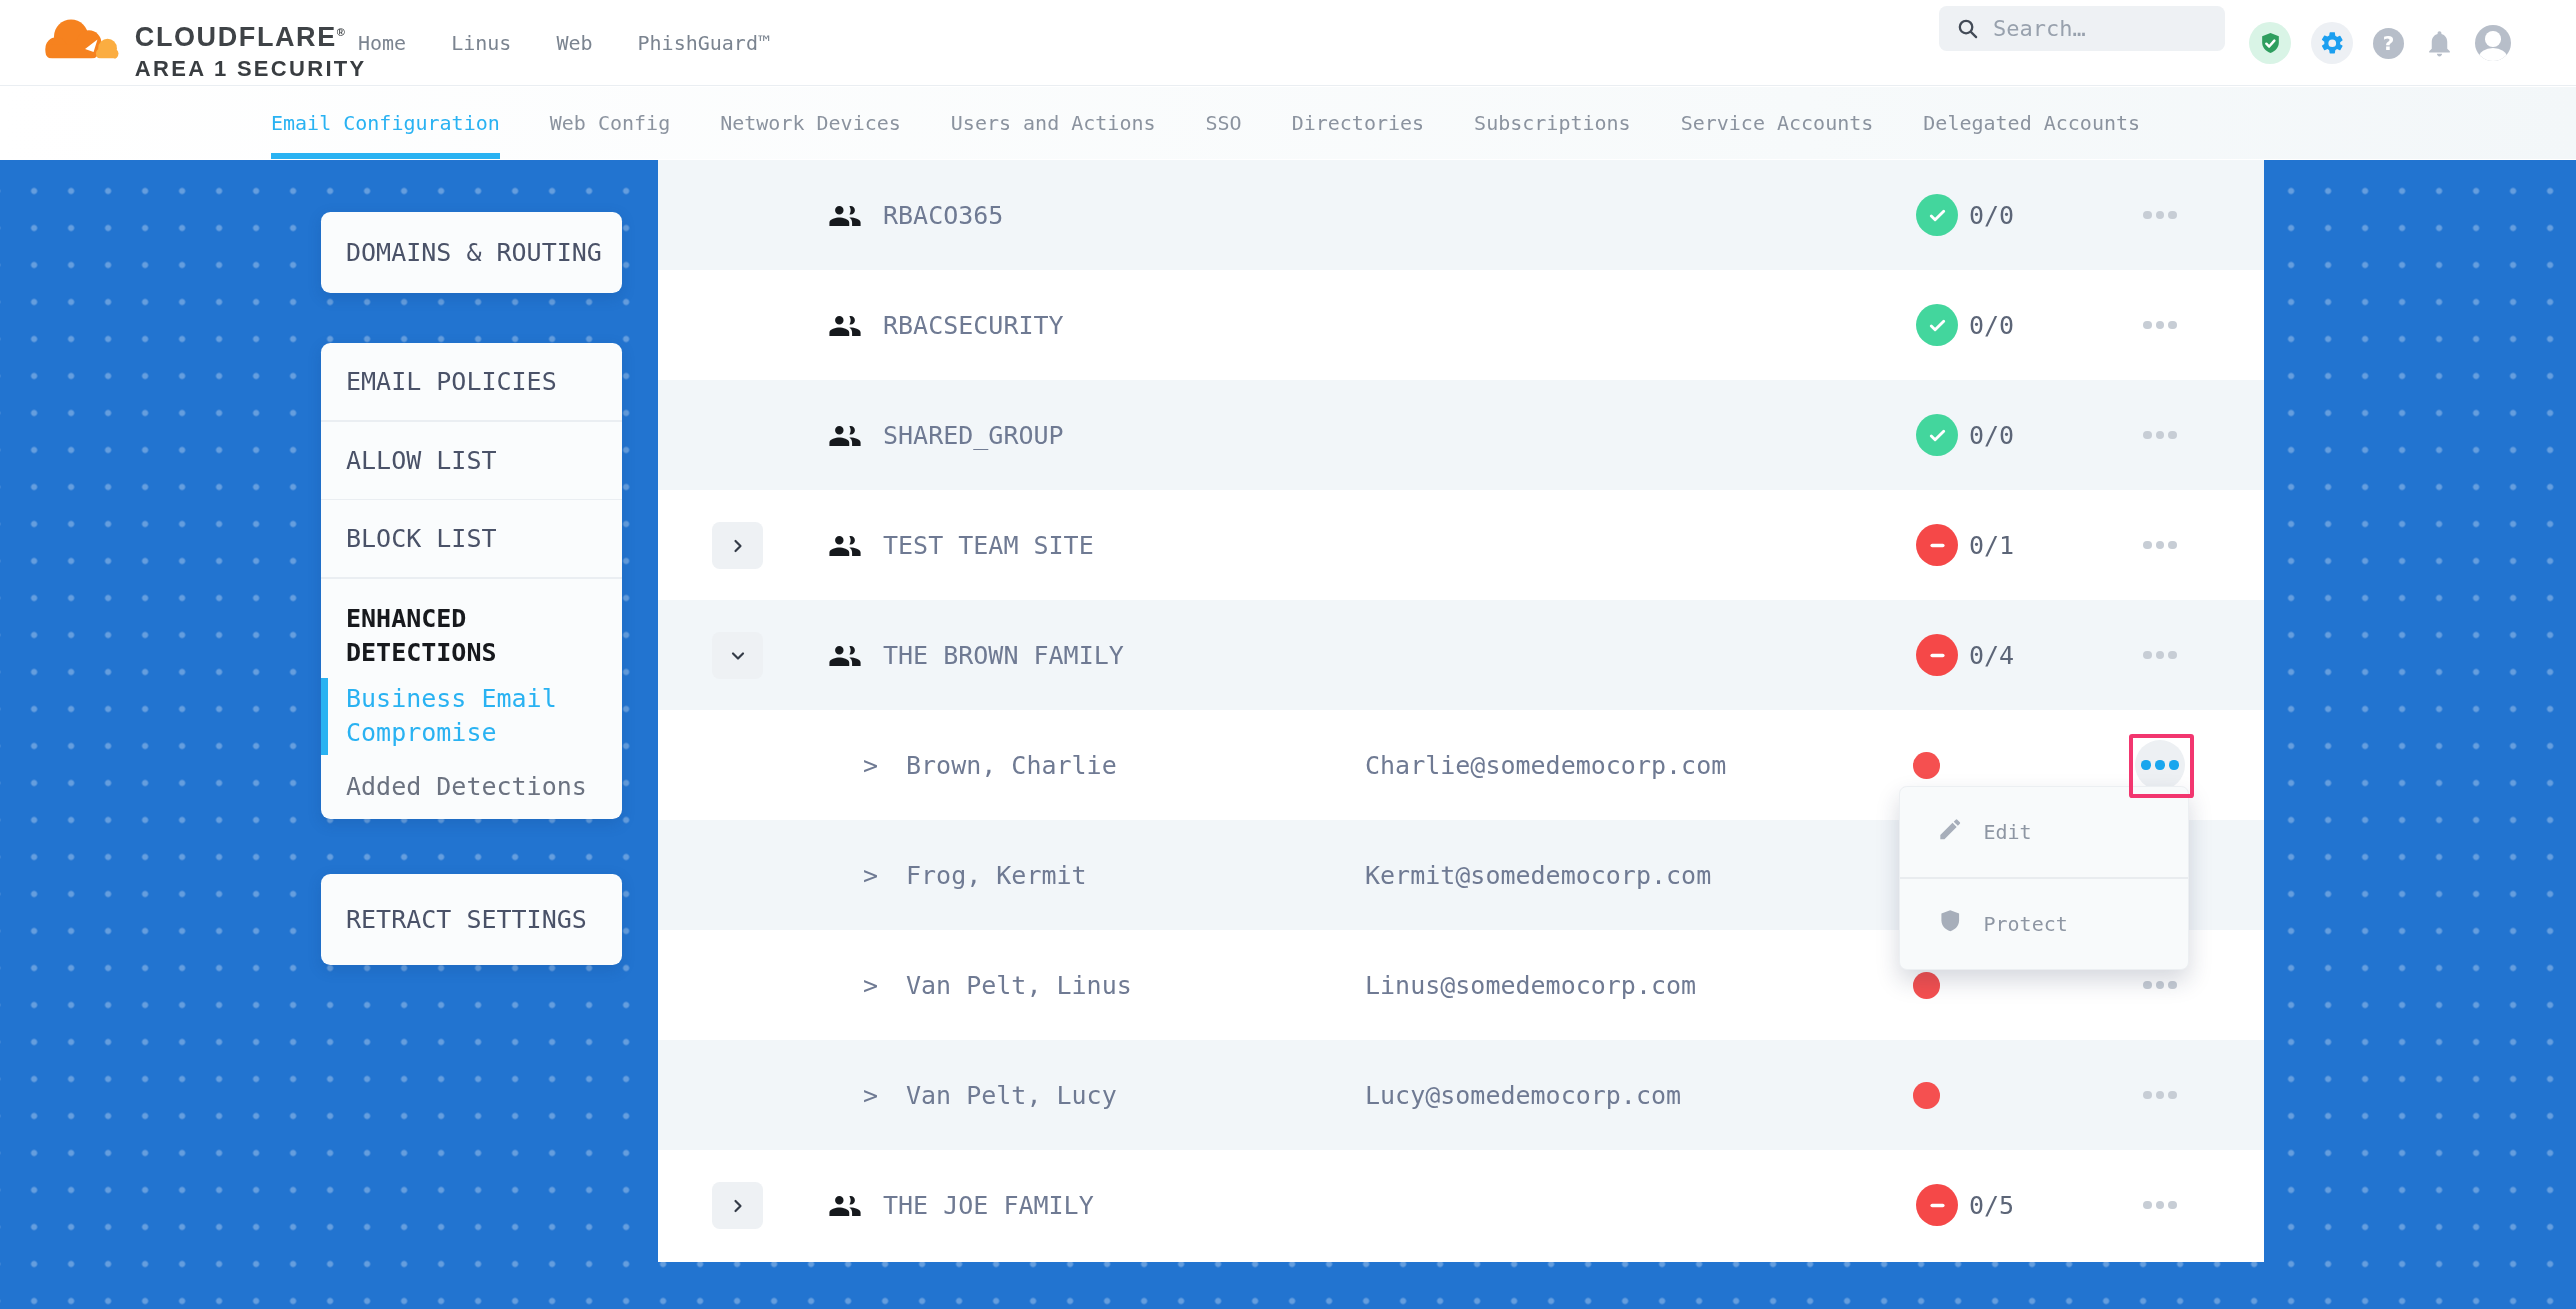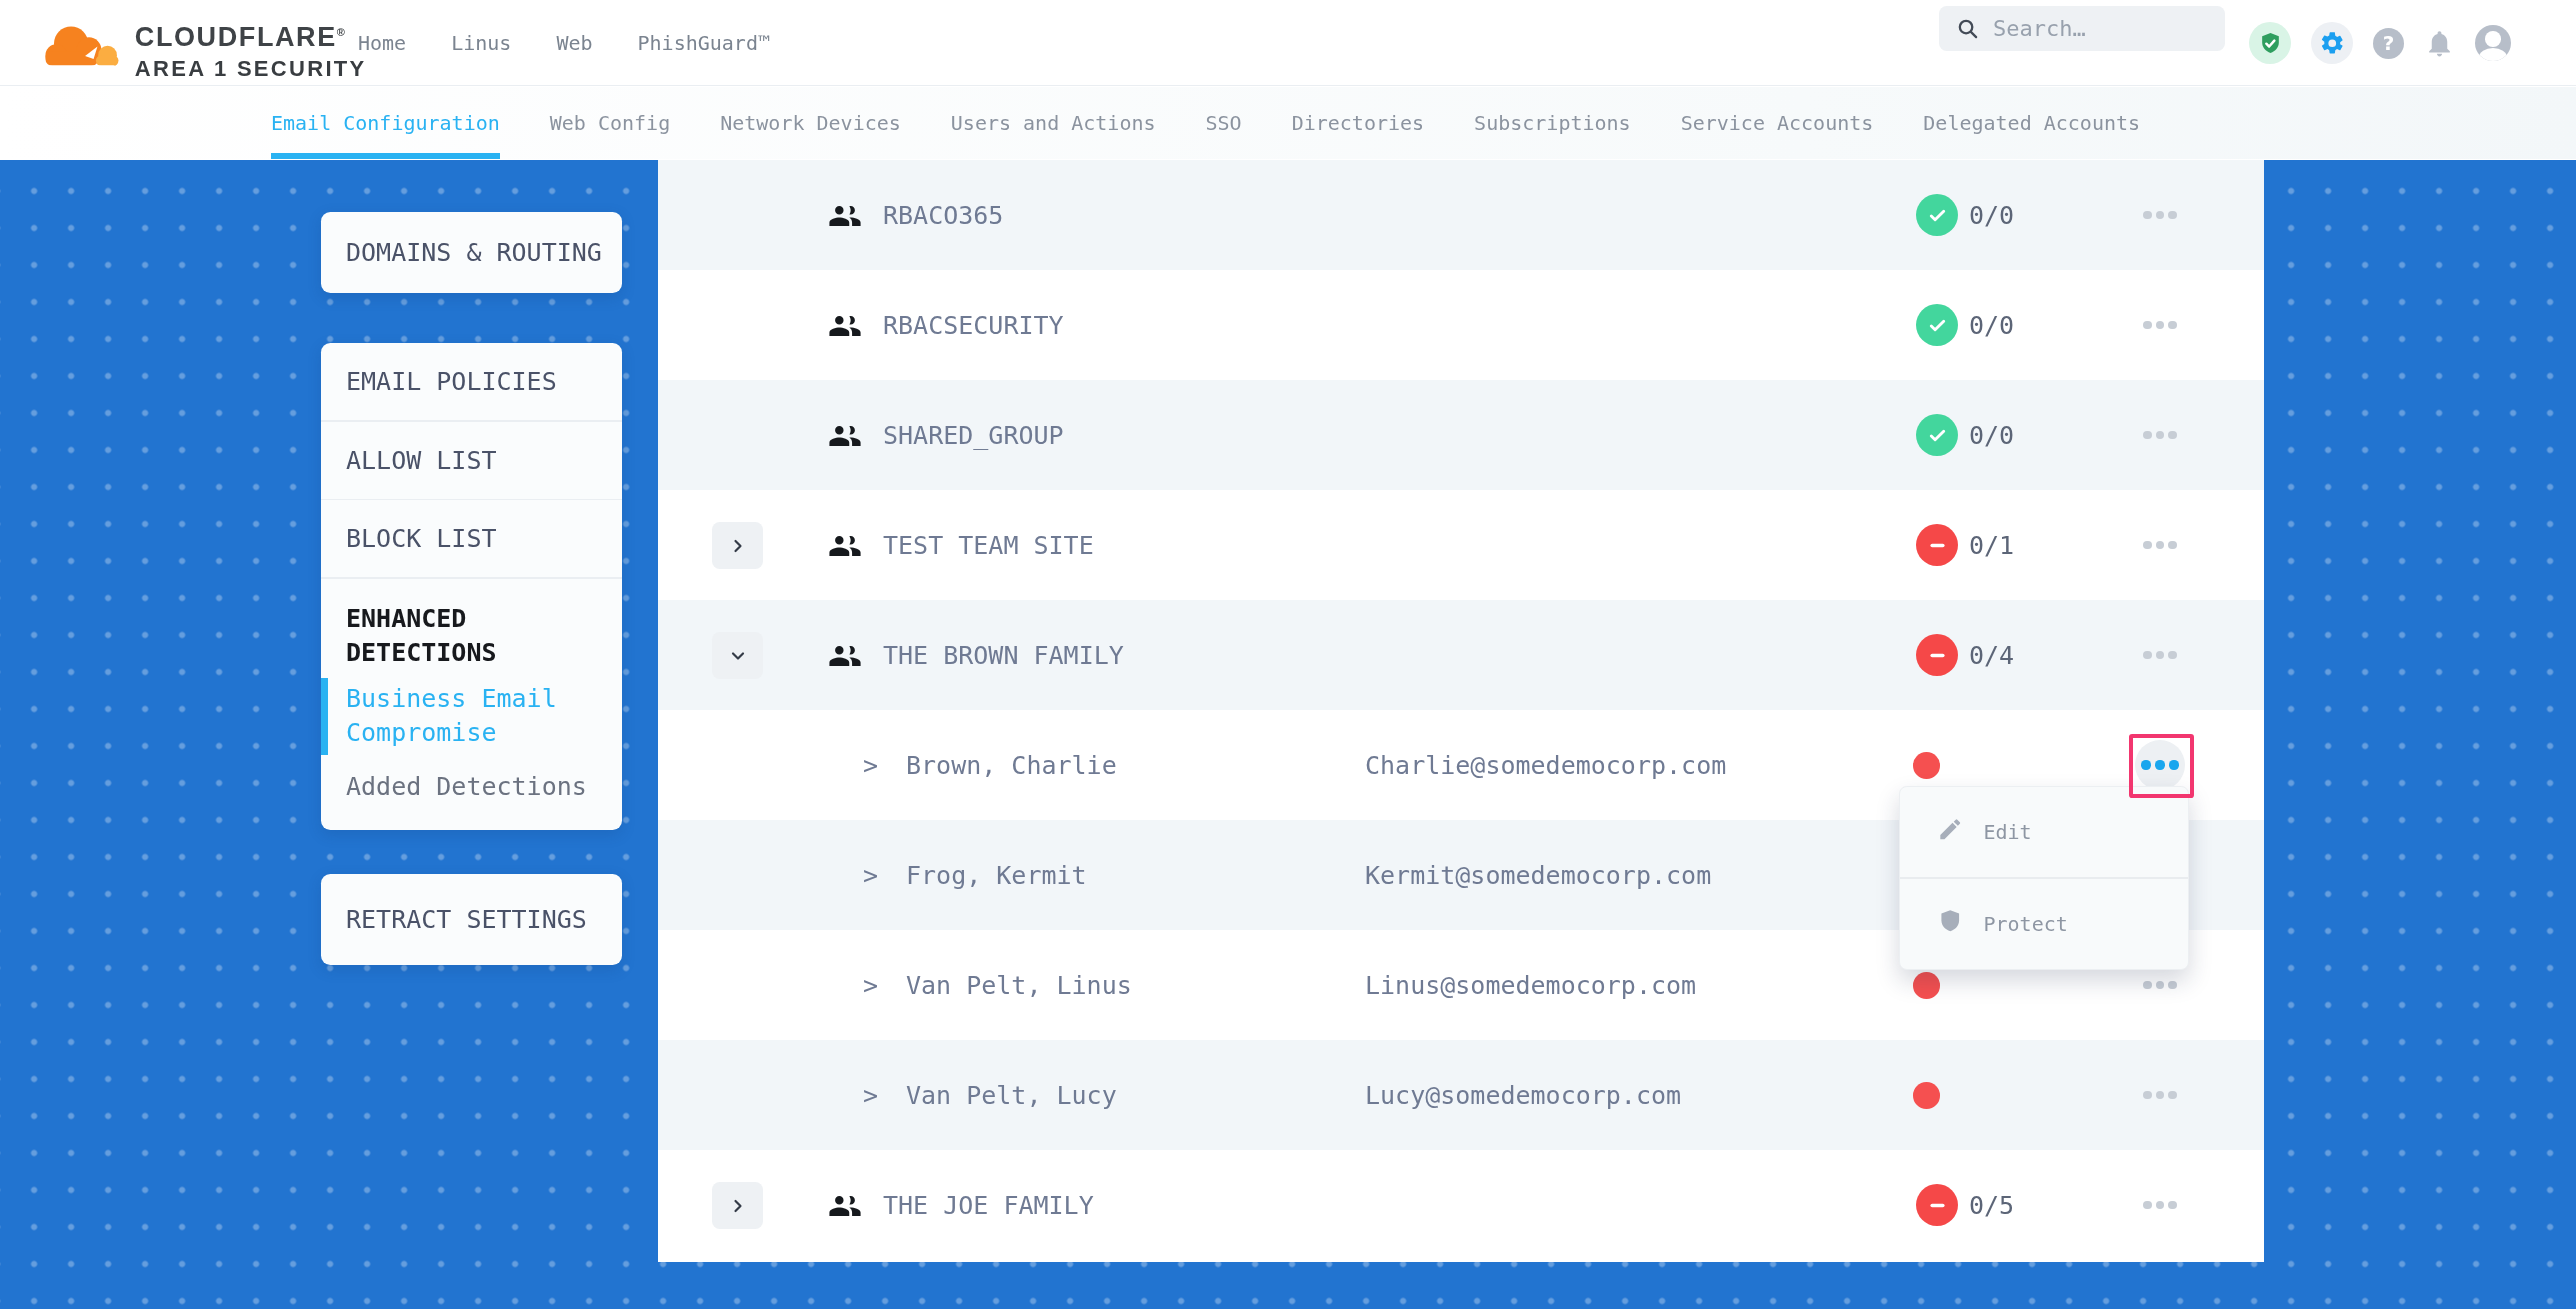--- a/index.html
+++ b/index.html
@@ -10,21 +10,21 @@
     --highlight-pink:#f2366f;
     --brand-orange:#f6821f;
     --brand-orange-light:#fbad41;
   }
   *{box-sizing:border-box;margin:0;padding:0;}
   html,body{width:2576px;height:1309px;overflow:hidden;}
   body{font-family:"DejaVu Sans Mono",monospace;background:#fff;position:relative;}
 
   
   .header{position:absolute;left:0;top:0;width:2576px;height:86px;background:#fff;border-bottom:1.6px solid #eaeef2;z-index:5;}
-  .brand{position:absolute;left:40px;top:6.2px;display:flex;align-items:flex-end;}
+  .brand{position:absolute;left:40px;top:6.2px;display:flex;align-items:center;}
   .brand-text{margin-left:7.8px;font-family:"Liberation Sans",sans-serif;}
   .brand-name{font-size:27px;font-weight:bold;color:#3f4347;letter-spacing:1.6px;line-height:31px;margin-top:11px;}
   .brand-name sup{font-size:11px;}
   .brand-sub{font-size:22px;font-weight:bold;color:#393d41;letter-spacing:2.3px;line-height:25px;margin-top:3.1px;}
   .top-nav{position:absolute;left:358px;top:0;height:86px;display:flex;align-items:center;gap:45px;}
   .top-nav .nav-item{font-size:20px;color:#7b8490;cursor:pointer;}
   .search-box{position:absolute;left:1939px;top:6px;width:286px;height:45px;background:#eef1f4;border-radius:7.8px;display:flex;align-items:center;padding-left:17px;}
   .search-box svg{flex:0 0 auto;}
   .search-input{border:none;background:transparent;outline:none;font-family:"DejaVu Sans Mono",monospace;font-size:22px;color:#5a6375;margin-left:14px;width:218px;}
   .search-input::placeholder{color:#98a1ad;}
@@ -52,21 +52,21 @@
 
   
   .side-card{position:absolute;left:321px;width:301px;background:#fafcfd;border-radius:9.3px;box-shadow:0 4.7px 14px rgba(15,60,120,0.18);font-size:25px;color:#4a5268;}
   .card-domains{top:52px;height:81px;display:flex;align-items:center;padding-left:25px;}
   .card-policies{top:183px;padding-bottom:0;}
   .side-item{padding:24px 25px;cursor:pointer;}
   .side-divider{height:1.6px;background:#eaeef2;}
   .side-section{padding:23px 25px 3.1px 25px;font-weight:bold;color:#17191d;line-height:34px;}
   .side-sub{cursor:pointer;}
   .side-sub.active{margin-top:4.7px;padding:4.7px 25px 4.7px 18px;border-left:7px solid var(--accent-cyan);color:var(--accent-cyan);line-height:34px;}
-  .side-sub.plain{padding:17px 25px 28px 25px;color:#6b7280;line-height:30px;}
+  .side-sub.plain{padding:17px 25px 17px 25px;color:#6b7280;line-height:30px;}
   .card-retract{top:714px;height:91px;display:flex;align-items:center;padding-left:25px;}
 
   
   .table-panel{position:absolute;left:658px;top:0;width:1606px;height:1102px;background:#fff;}
   .row{position:relative;height:110px;background:#fff;}
   .row.alt{background:#f2f6f9;}
   .expander{position:absolute;left:54px;top:32px;width:51px;height:47px;border:none;border-radius:7.8px;background:#eef1f4;color:#343b47;cursor:pointer;display:flex;align-items:center;justify-content:center;}
   .expander svg{width:20px;height:20px;}
   .grp-icon{position:absolute;left:170px;top:39px;width:34px;height:34px;color:#16191d;}
   .grp-icon svg{width:34px;height:34px;}

